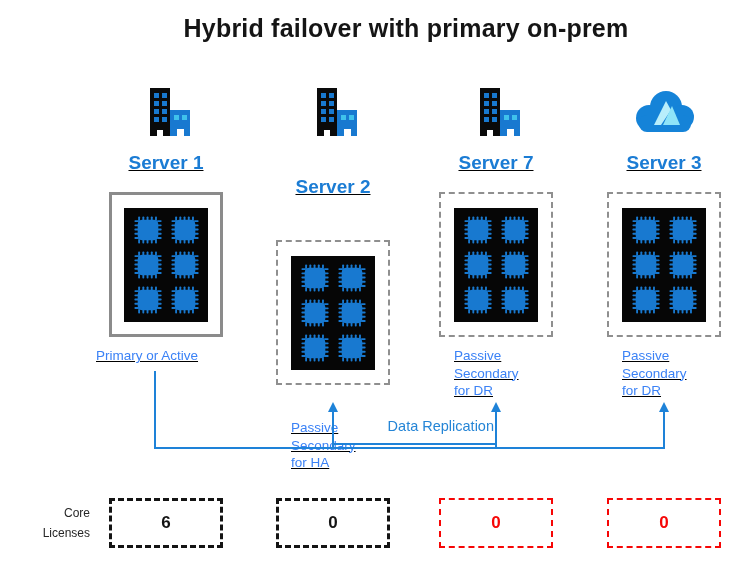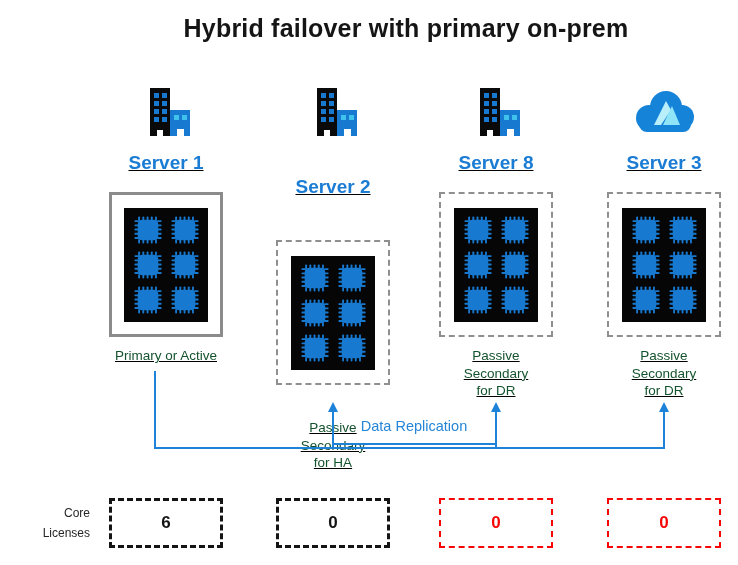--- a/index.html
+++ b/index.html
@@ -28,33 +28,33 @@
     display:flex;align-items:center;justify-content:center;background:#fff;
   }
   .chip-box.solid{border:3px solid #8b8b8b;}
   .chip-box.dashed{border:2px dashed #8f8f8f;}
   .chip-panel{
     width:84px;height:114px;background:#060606;box-sizing:border-box;
     display:grid;grid-template-columns:30px 30px;grid-auto-rows:30px;
     column-gap:7px;row-gap:5px;justify-content:center;align-content:center;
   }
   .status{
-    margin-top:10px;text-align:center;font-size:13.5px;line-height:1.3;
-    color:#14532d;width:84px;
+    margin-top:10px;font-size:13.5px;line-height:1.3;
+    color:#3b82f6;width:84px;
   }
   .col-1 .status{width:140px;}
   
   .line{position:absolute;background:#1e82d8;}
   .arrow-head{
     position:absolute;width:0;height:0;
     border-left:5px solid transparent;border-right:5px solid transparent;
     border-bottom:10px solid #1e82d8;
   }
   .repl-label{
-    position:absolute;left:334px;top:418px;width:160px;text-align:center;
+    position:absolute;left:334px;top:418px;width:160px;text-align:right;
     font-size:14.5px;color:#2585d6;
   }
   
   .core-label{
     position:absolute;left:0;top:503px;width:90px;text-align:right;
     font-size:12px;line-height:20px;color:#262626;
   }
   .lic-box{
     position:absolute;top:498px;width:114px;height:50px;box-sizing:border-box;
     display:flex;align-items:center;justify-content:center;
@@ -443,21 +443,21 @@
           <rect x="16" y="31" width="5" height="5"></rect>
             <rect x="24" y="31" width="5" height="5"></rect>
         </g>
         <rect x="19" y="44" width="6" height="6" fill="#ffffff"></rect>
         <rect x="32" y="24" width="20" height="26" fill="#1879d0"></rect>
         <rect x="36" y="29" width="5" height="5" fill="#3fc2ec"></rect>
         <rect x="44" y="29" width="5" height="5" fill="#3fc2ec"></rect>
         <rect x="39" y="43" width="7" height="7" fill="#ffffff"></rect>
       </svg>
     </div>
-    <div class="server-name">Server 8</div>
+    <div class="server-name">Server 7</div>
     <div class="chip-box dashed">
       <div class="chip-panel">
           <svg width="30" height="30" viewBox="0 0 32 32">
     <g fill="#1879d0">
               <rect x="5.5" y="1.5" width="2" height="5" rx="0.8"></rect>
               <rect x="5.5" y="25.5" width="2" height="5" rx="0.8"></rect>
               <rect x="1.5" y="5.5" width="5" height="2" rx="0.8"></rect>
               <rect x="25.5" y="5.5" width="5" height="2" rx="0.8"></rect>
               <rect x="10" y="1.5" width="2" height="5" rx="0.8"></rect>
               <rect x="10" y="25.5" width="2" height="5" rx="0.8"></rect>

